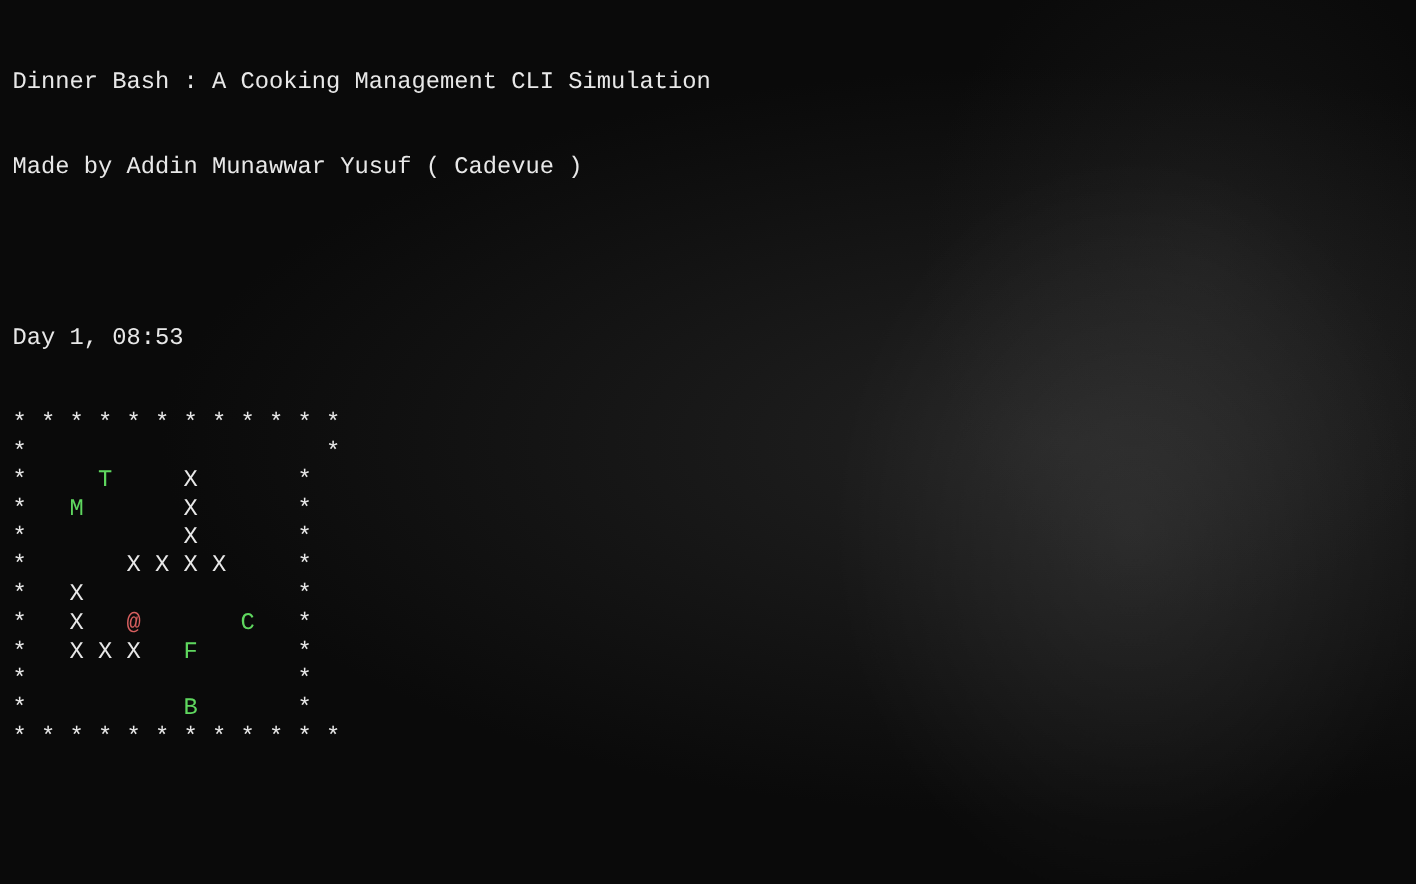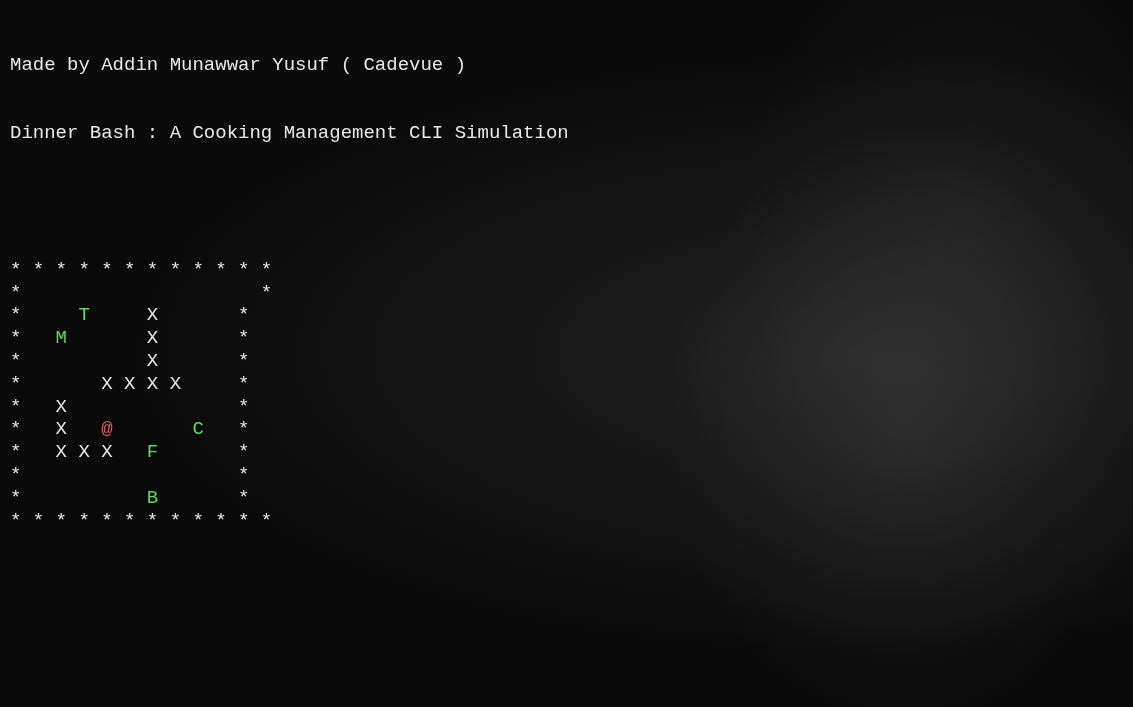--- a/index.html
+++ b/index.html
@@ -41,23 +41,24 @@
     .green { color: #5fd75f; }
     .red { color: #d75f5f; }
     .white { color: #e8e8e8; }
   </style>
 </head>
 <body>
 
 <div class="bg-overlay"></div>
 
 <div class="terminal">
+  <div class="line">Dinner Bash : A Cooking Management CLI Simulation</div>
   <div class="line">Made by Addin Munawwar Yusuf ( Cadevue )</div>
-  <div class="line">Dinner Bash : A Cooking Management CLI Simulation</div>
   <div class="line">&nbsp;</div>
+  <div class="line">Day 1, 08:53</div>
   <div id="map-container"><div class="line"><span class="white">* * * * * * * * * * * *</span></div><div class="line"><span class="white">*                     *</span></div><div class="line"><span class="white">*     </span><span class="green">T</span><span class="white">     X       *</span></div><div class="line"><span class="white">*   </span><span class="green">M</span><span class="white">       X       *</span></div><div class="line"><span class="white">*           X       *</span></div><div class="line"><span class="white">*       X X X X     *</span></div><div class="line"><span class="white">*   X               *</span></div><div class="line"><span class="white">*   X   </span><span class="red">@</span><span class="white">       </span><span class="green">C</span><span class="white">   *</span></div><div class="line"><span class="white">*   X X X   </span><span class="green">F</span><span class="white">       *</span></div><div class="line"><span class="white">*                   *</span></div><div class="line"><span class="white">*           </span><span class="green">B</span><span class="white">       *</span></div><div class="line"><span class="white">* * * * * * * * * * * *</span></div></div>
   
   
   
   
   
   
   
   
   

